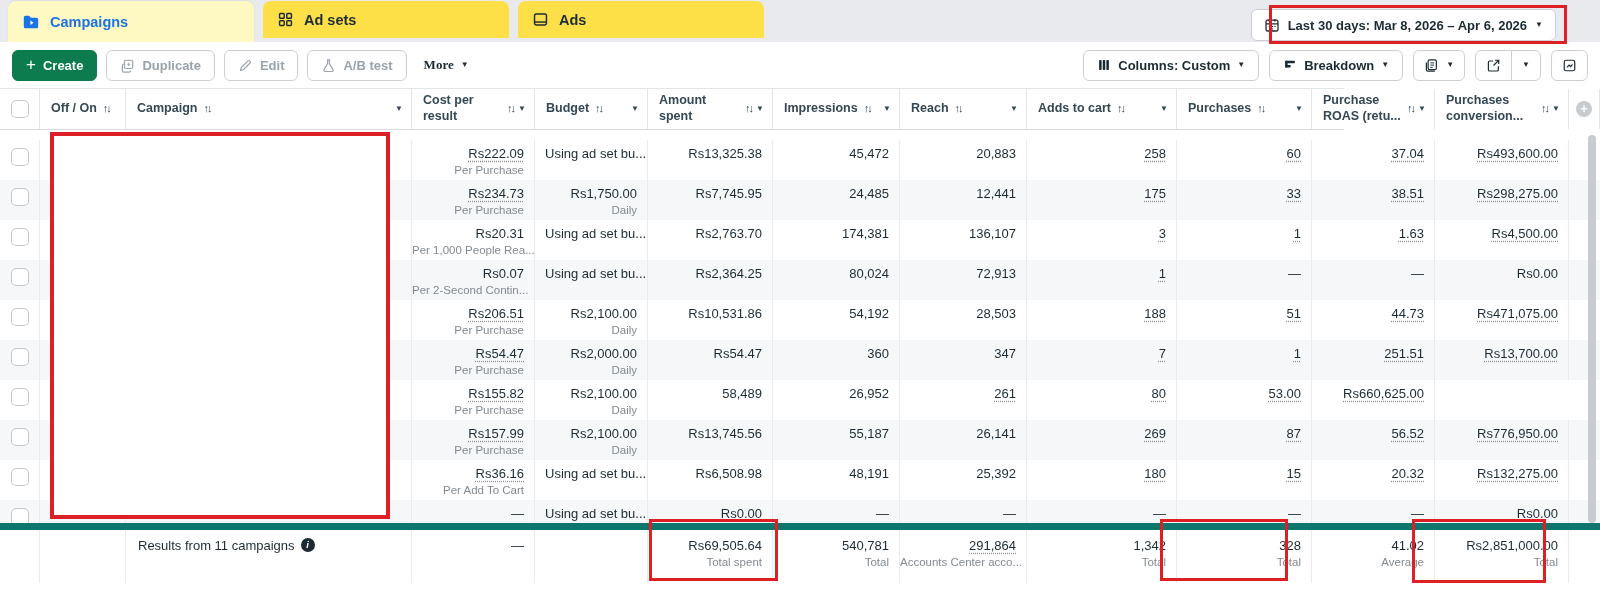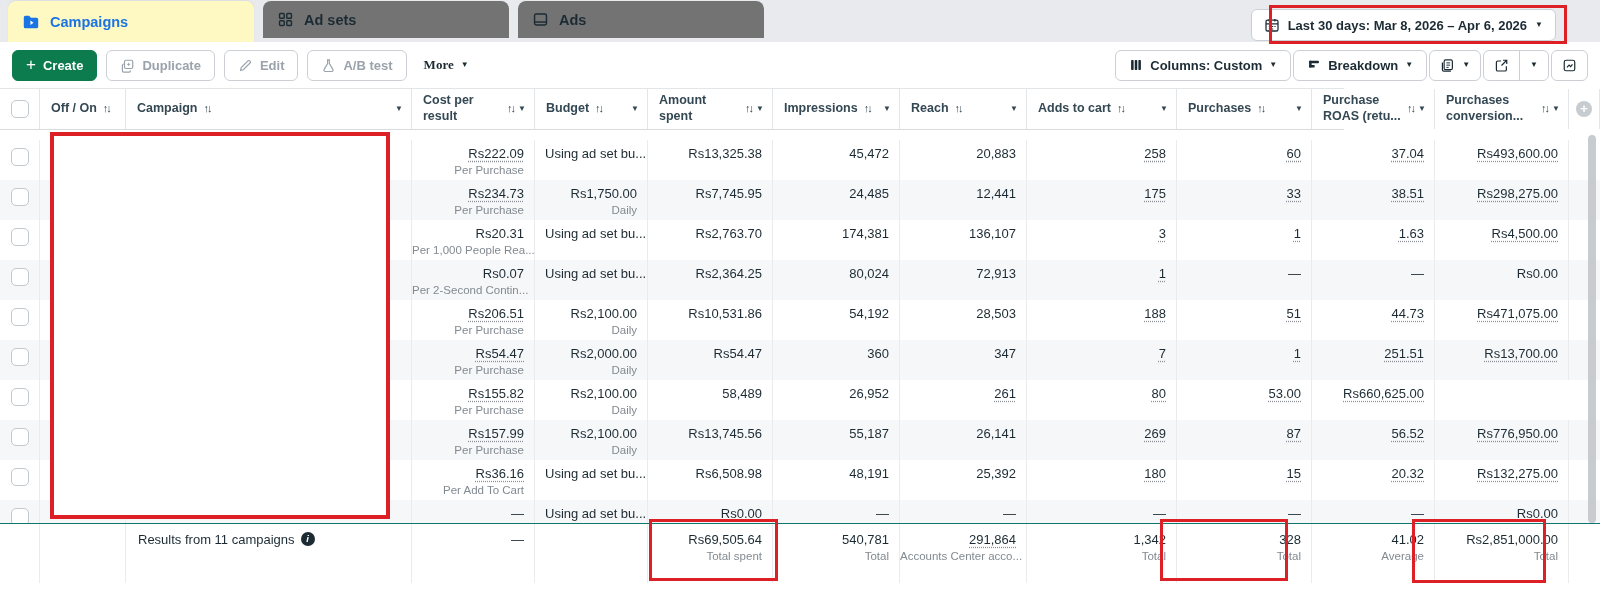--- a/index.html
+++ b/index.html
@@ -4,38 +4,38 @@
 <style>
   * { margin:0; padding:0; box-sizing:border-box; }
   html,body { width:1600px; height:595px; overflow:hidden; }
   body { font-family:"Liberation Sans", sans-serif; color:#1c2b33; background:#fff; }
   .app { position:relative; width:1600px; height:595px; background:#fff; overflow:hidden; }
 
   
   .tabbar { position:absolute; left:0; top:0; width:1600px; height:42px; background:#e8eaed; }
   .tabs { position:absolute; left:8px; bottom:0; display:flex; gap:9px; }
   .tab { width:246px; height:37px; display:flex; align-items:center; gap:10px; padding:0 14px;
-         background:#737373; border-radius:8px 8px 0 0; font-size:14.5px; font-weight:700; color:#1c2b33; cursor:pointer; }
+         background:#fde047; border-radius:8px 8px 0 0; font-size:14.5px; font-weight:700; color:#1c2b33; cursor:pointer; }
   .tab.active { background:#fef9c3; color:#1b74e4; height:41px; box-shadow:0 -1px 2px rgba(0,0,0,.06); }
   .tab .ticon { display:flex; align-items:center; }
   .datebtn { position:absolute; right:44px; top:9px; height:32px; background:#fff; border:1px solid #ccd0d5;
              border-radius:6px; display:flex; align-items:center; gap:8px; padding:0 12px; font-size:13px; font-weight:700; cursor:pointer; }
   .caret { font-size:8px; color:#1c2b33; line-height:1; }
 
   
   .toolbar { position:absolute; left:0; top:42px; width:1600px; height:46px; background:#fff;
              display:flex; align-items:center; padding:0 12px; }
   .btn { height:31px; display:flex; align-items:center; gap:7px; padding:0 13px; border:1px solid #ccd0d5;
          border-radius:6px; background:#fff; font-size:13px; font-weight:700; color:#1c2b33; cursor:pointer; white-space:nowrap; }
   .btn.green { background:#0c7b4d; border-color:#0c7b4d; color:#fff; }
   .btn.disabled { color:#9aa3ab; }
   .btn.disabled svg { stroke:#9aa3ab; }
   .btn.borderless { border:none; padding:0 8px;font-family:Liberation Serif, serif; }
   .lgroup { display:flex; gap:9px; align-items:center; }
-  .rgroup { margin-left:auto; display:flex; gap:2px; align-items:center;justify-content:space-between; }
+  .rgroup { margin-left:auto; display:flex; gap:10px; align-items:center;justify-content:space-between; }
   .plus-glyph { font-size:17px; font-weight:400; line-height:1; margin-top:-2px; }
   .iconbtn { padding:0 10px; }
   .splitbtn { display:flex; align-items:stretch; border:1px solid #ccd0d5; border-radius:6px; height:31px; }
   .splitbtn .half { display:flex; align-items:center; padding:0 10px; cursor:pointer; }
   .splitbtn .half + .half { border-left:1px solid #ccd0d5; }
 
   
   .grid { display:grid; grid-template-columns:40px 86px 286px 123px 113px 125px 127px 127px 150px 135px 123px 134px 31px; }
   .thead { position:absolute; left:0; top:88px; width:1344px; height:42px; background:#fff;
            border-top:1px solid #e3e6e9; border-bottom:1px solid #d8dcdf; }
@@ -54,21 +54,21 @@
   .cell { border-right:1px solid #e9ebee; padding-top:5px; position:relative; font-size:13px; line-height:17px; }
   .cell:last-child { border-right:none; }
   .num { text-align:right; padding-right:10px; }
   .leftcell { text-align:left; padding-left:10px; }
   .v { display:block; white-space:nowrap; }
   .s { display:block; font-size:11.5px; color:#828a91; white-space:nowrap; }
   .u { text-decoration:underline dotted #8a9096; text-underline-offset:3px; cursor:pointer; }
   .c-check { display:flex; justify-content:center; padding-top:8px; }
   .checkbox { width:18px; height:18px; border:1.5px solid #c3c8cd; border-radius:5px; background:#fff; cursor:pointer; display:block; }
 
-  .trow { position:absolute; left:0; top:523px; width:1600px; height:60px; background:#fff; border-top:1px solid #0f766e; }
+  .trow { position:absolute; left:0; top:523px; width:1600px; height:60px; background:#fff; border-top:7px solid #0f766e; }
   .trow .cell { padding-top:7px; }
   .results-cell { padding-left:12px; display:flex; align-items:flex-start; gap:6px; padding-top:7px; font-size:13px; }
   .info-icon { width:14px; height:14px; border-radius:50%; background:#1c2b33; color:#fff; font-size:9.5px; font-weight:700;
                text-align:center; line-height:14px; font-style:italic; margin-top:1px; cursor:pointer; }
 
   
   .hl { position:absolute; border:3px solid #dc2026; pointer-events:none; }
   .redaction { position:absolute; left:50px; top:132px; width:340px; height:387px; background:#fff; border:4px solid #dc2026; }
   .vscroll { position:absolute; right:4px; top:135px; width:8px; height:388px; background:#c8cbcf; border-radius:4px; cursor:pointer; }
 

